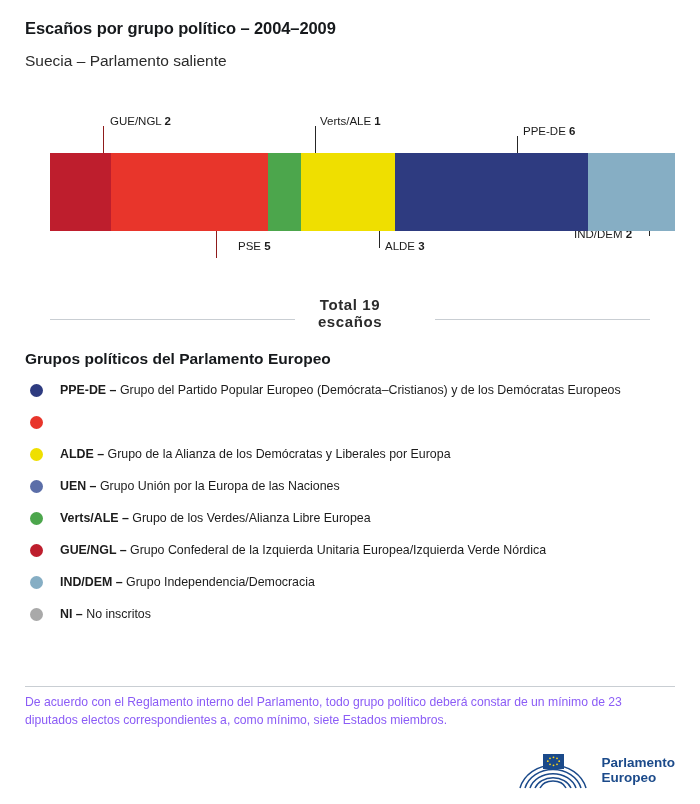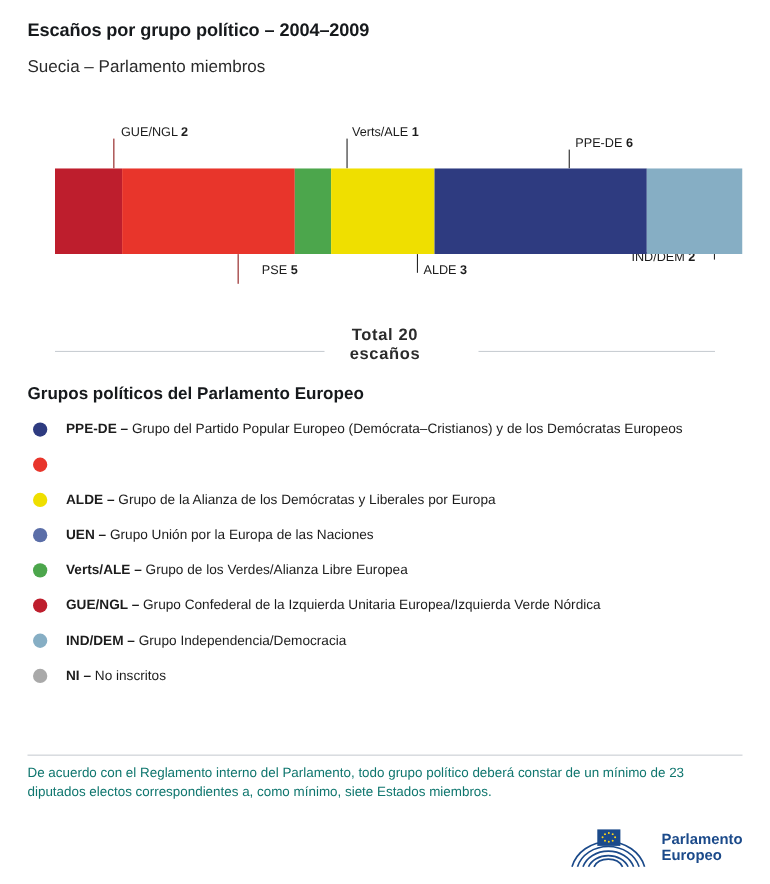--- a/index.html
+++ b/index.html
@@ -144,21 +144,21 @@
     background: #c9ced3;
     top: 686px;
   }
   .note {
     position: absolute;
     left: 25px;
     top: 693px;
     width: 620px;
     font-size: 12.2px;
     line-height: 18px;
-    color: #0f766e;
+    color: #8b5cf6;
   }
   .source {
     position: absolute;
     left: 25px;
     top: 770px;
     font-size: 12.4px;
     color: #1c1c1c;
   }
   .source .lbl { font-weight: bold; }
 
@@ -183,21 +183,21 @@
     color: #1b4a8a;
     font-weight: bold;
   }
 </style>
 </head>
 <body>
 
 <div class="page">
 
   <div class="title">Escaños por grupo político – 2004–2009</div>
-  <div class="subtitle">Suecia – Parlamento miembros</div>
+  <div class="subtitle">Suecia – Parlamento saliente</div>
 
   <div class="chart-wrap">
 
     <div class="leader" style="left:78px; top:18px; height:27px;"></div>
     <div class="leader dark" style="left:290px; top:18px; height:27px;"></div>
     <div class="leader dark" style="left:492px; top:28px; height:17px;"></div>
 
     <div class="leader" style="left:191px; top:123px; height:27px;"></div>
     <div class="leader dark" style="left:354px; top:123px; height:17px;"></div>
     <div class="leader dark" style="left:624px; top:111px; height:17px;"></div>
@@ -235,21 +235,21 @@
       <div class="seg" style="width:30.8%; background:#2e3b80;"></div>
       <div class="seg" style="width:14.0%; background:#86aec4;"></div>
     </div>
   </div>
 
   <div class="total-row">
     <div class="total-line left"></div>
     <div class="total-line right"></div>
     <div class="total-text">
       <span>Total</span>
-      <span>20</span><br>
+      <span>19</span><br>
       <span>escaños</span>
     </div>
   </div>
 
   <div class="legend-title">Grupos políticos del Parlamento Europeo</div>
 
   <div class="legend">
 
     <div class="legend-item">
       <span class="dot" style="background:#2e3b80;"></span>

